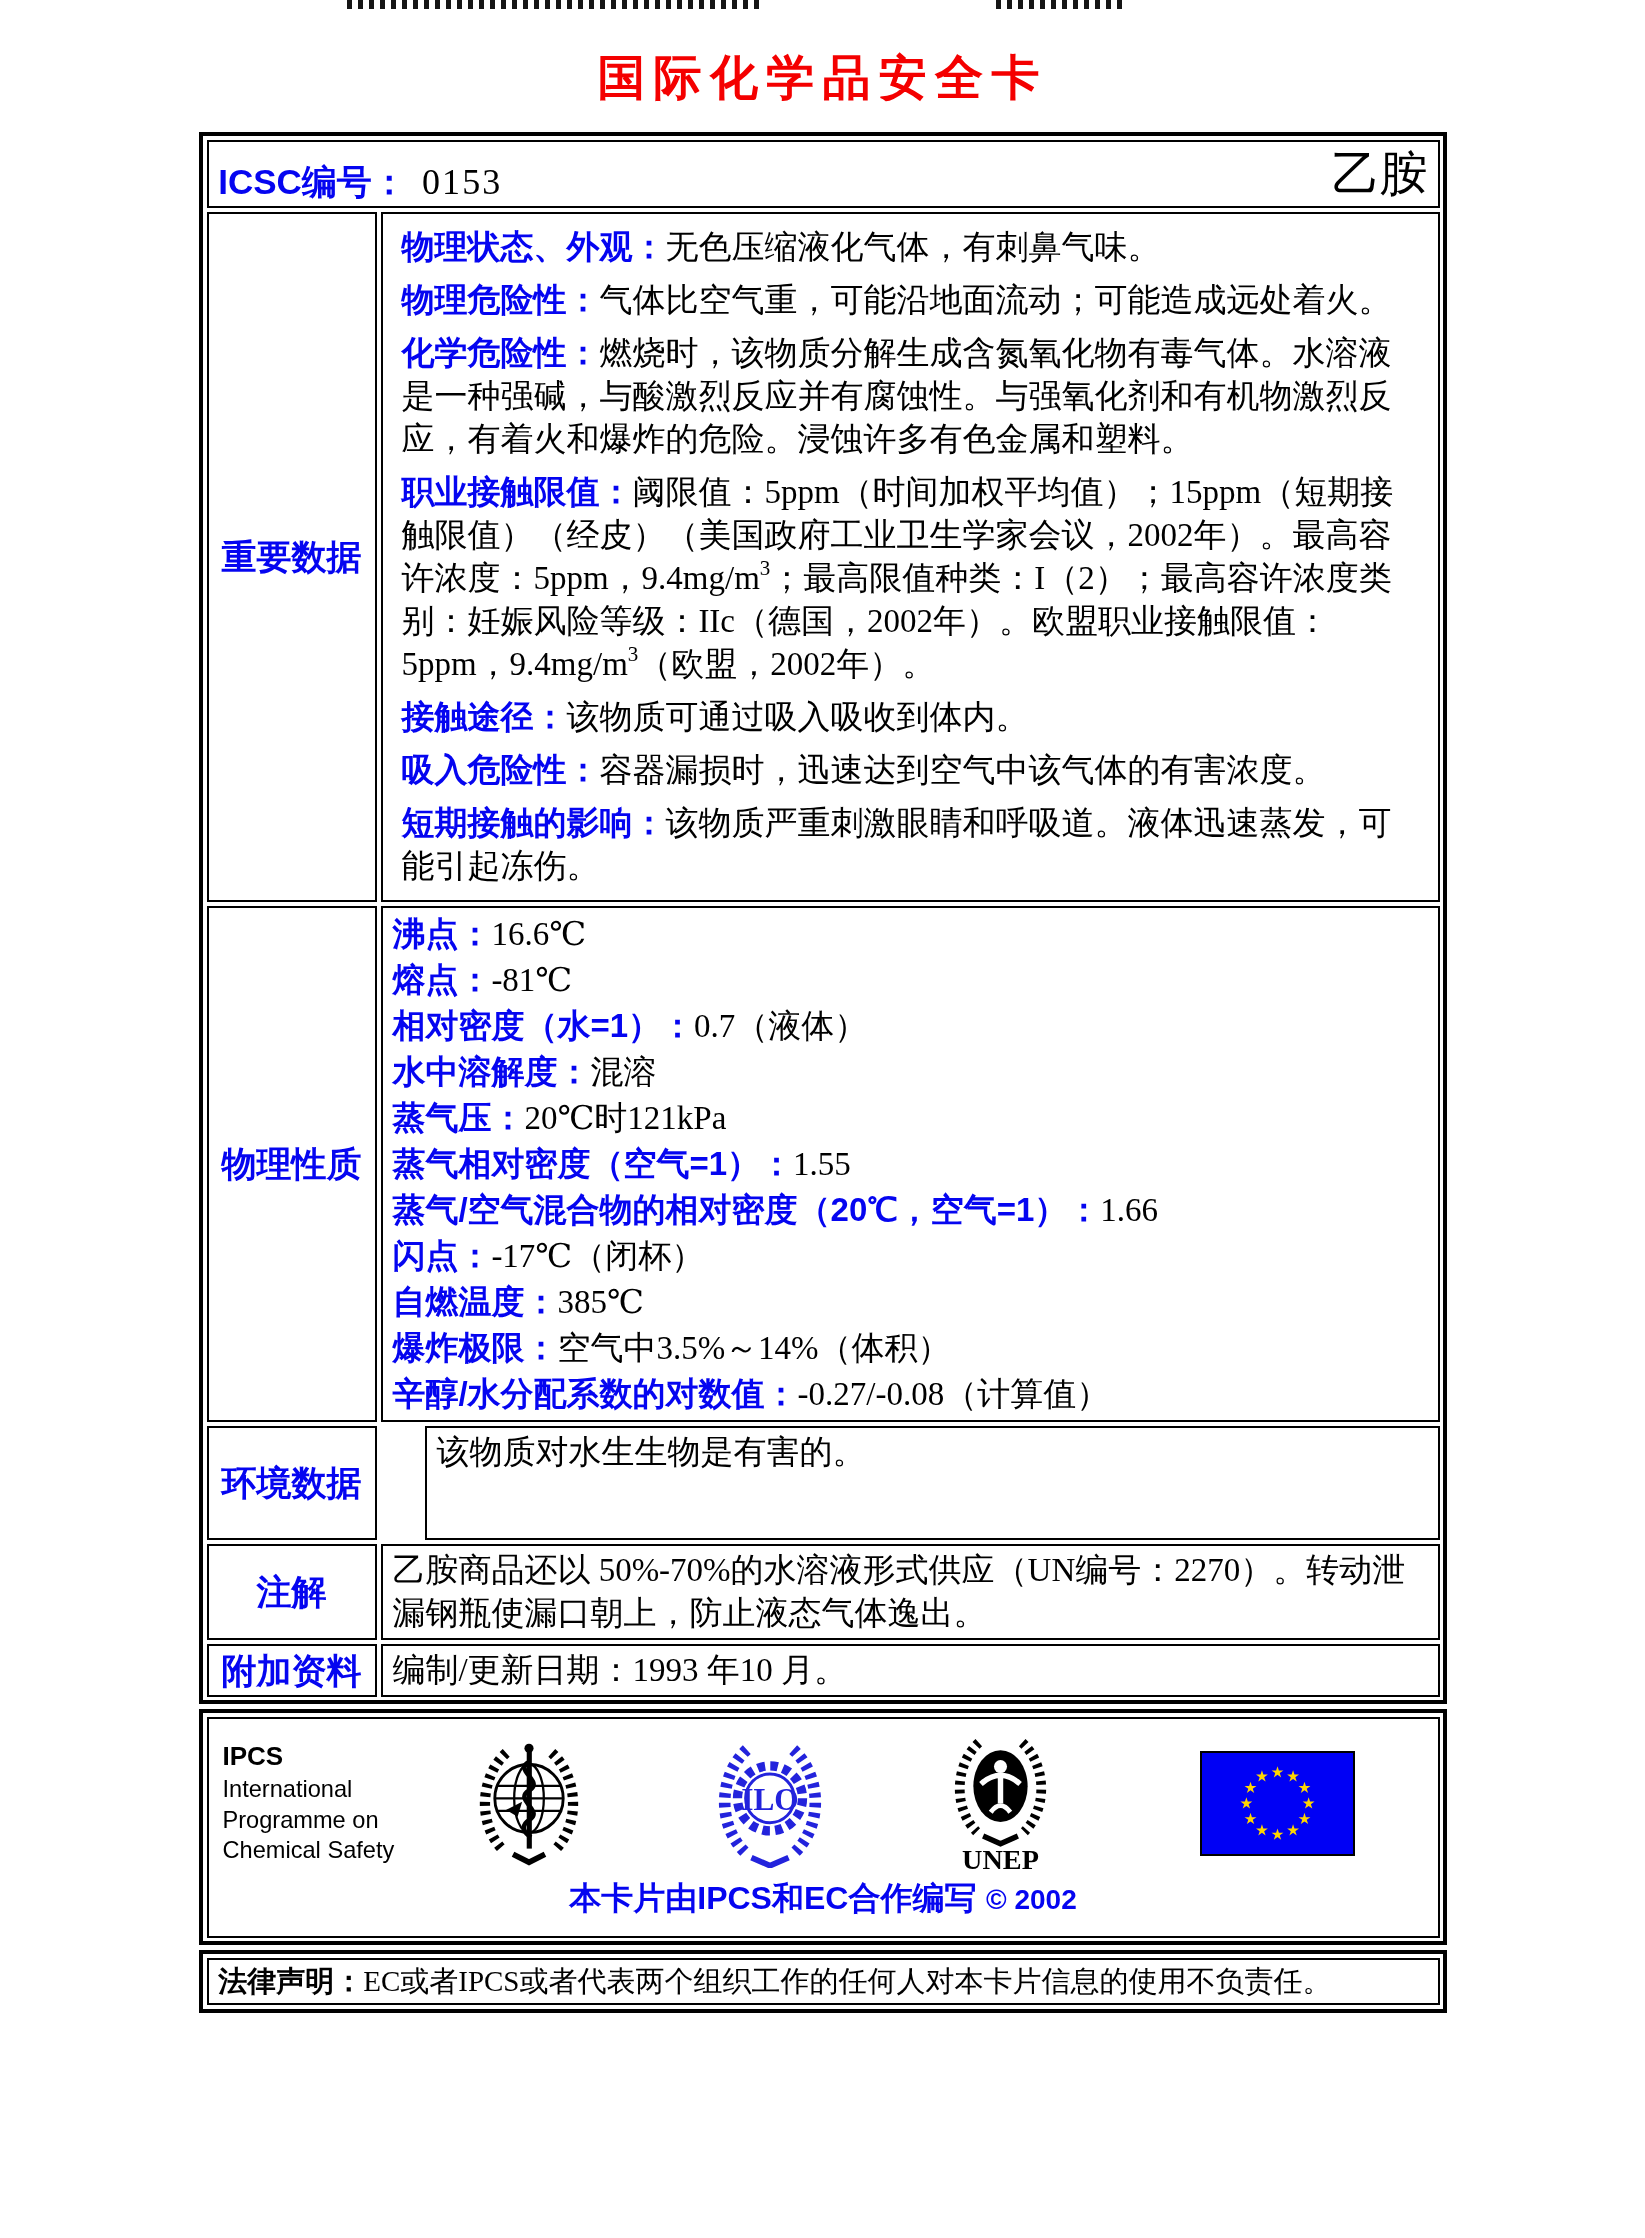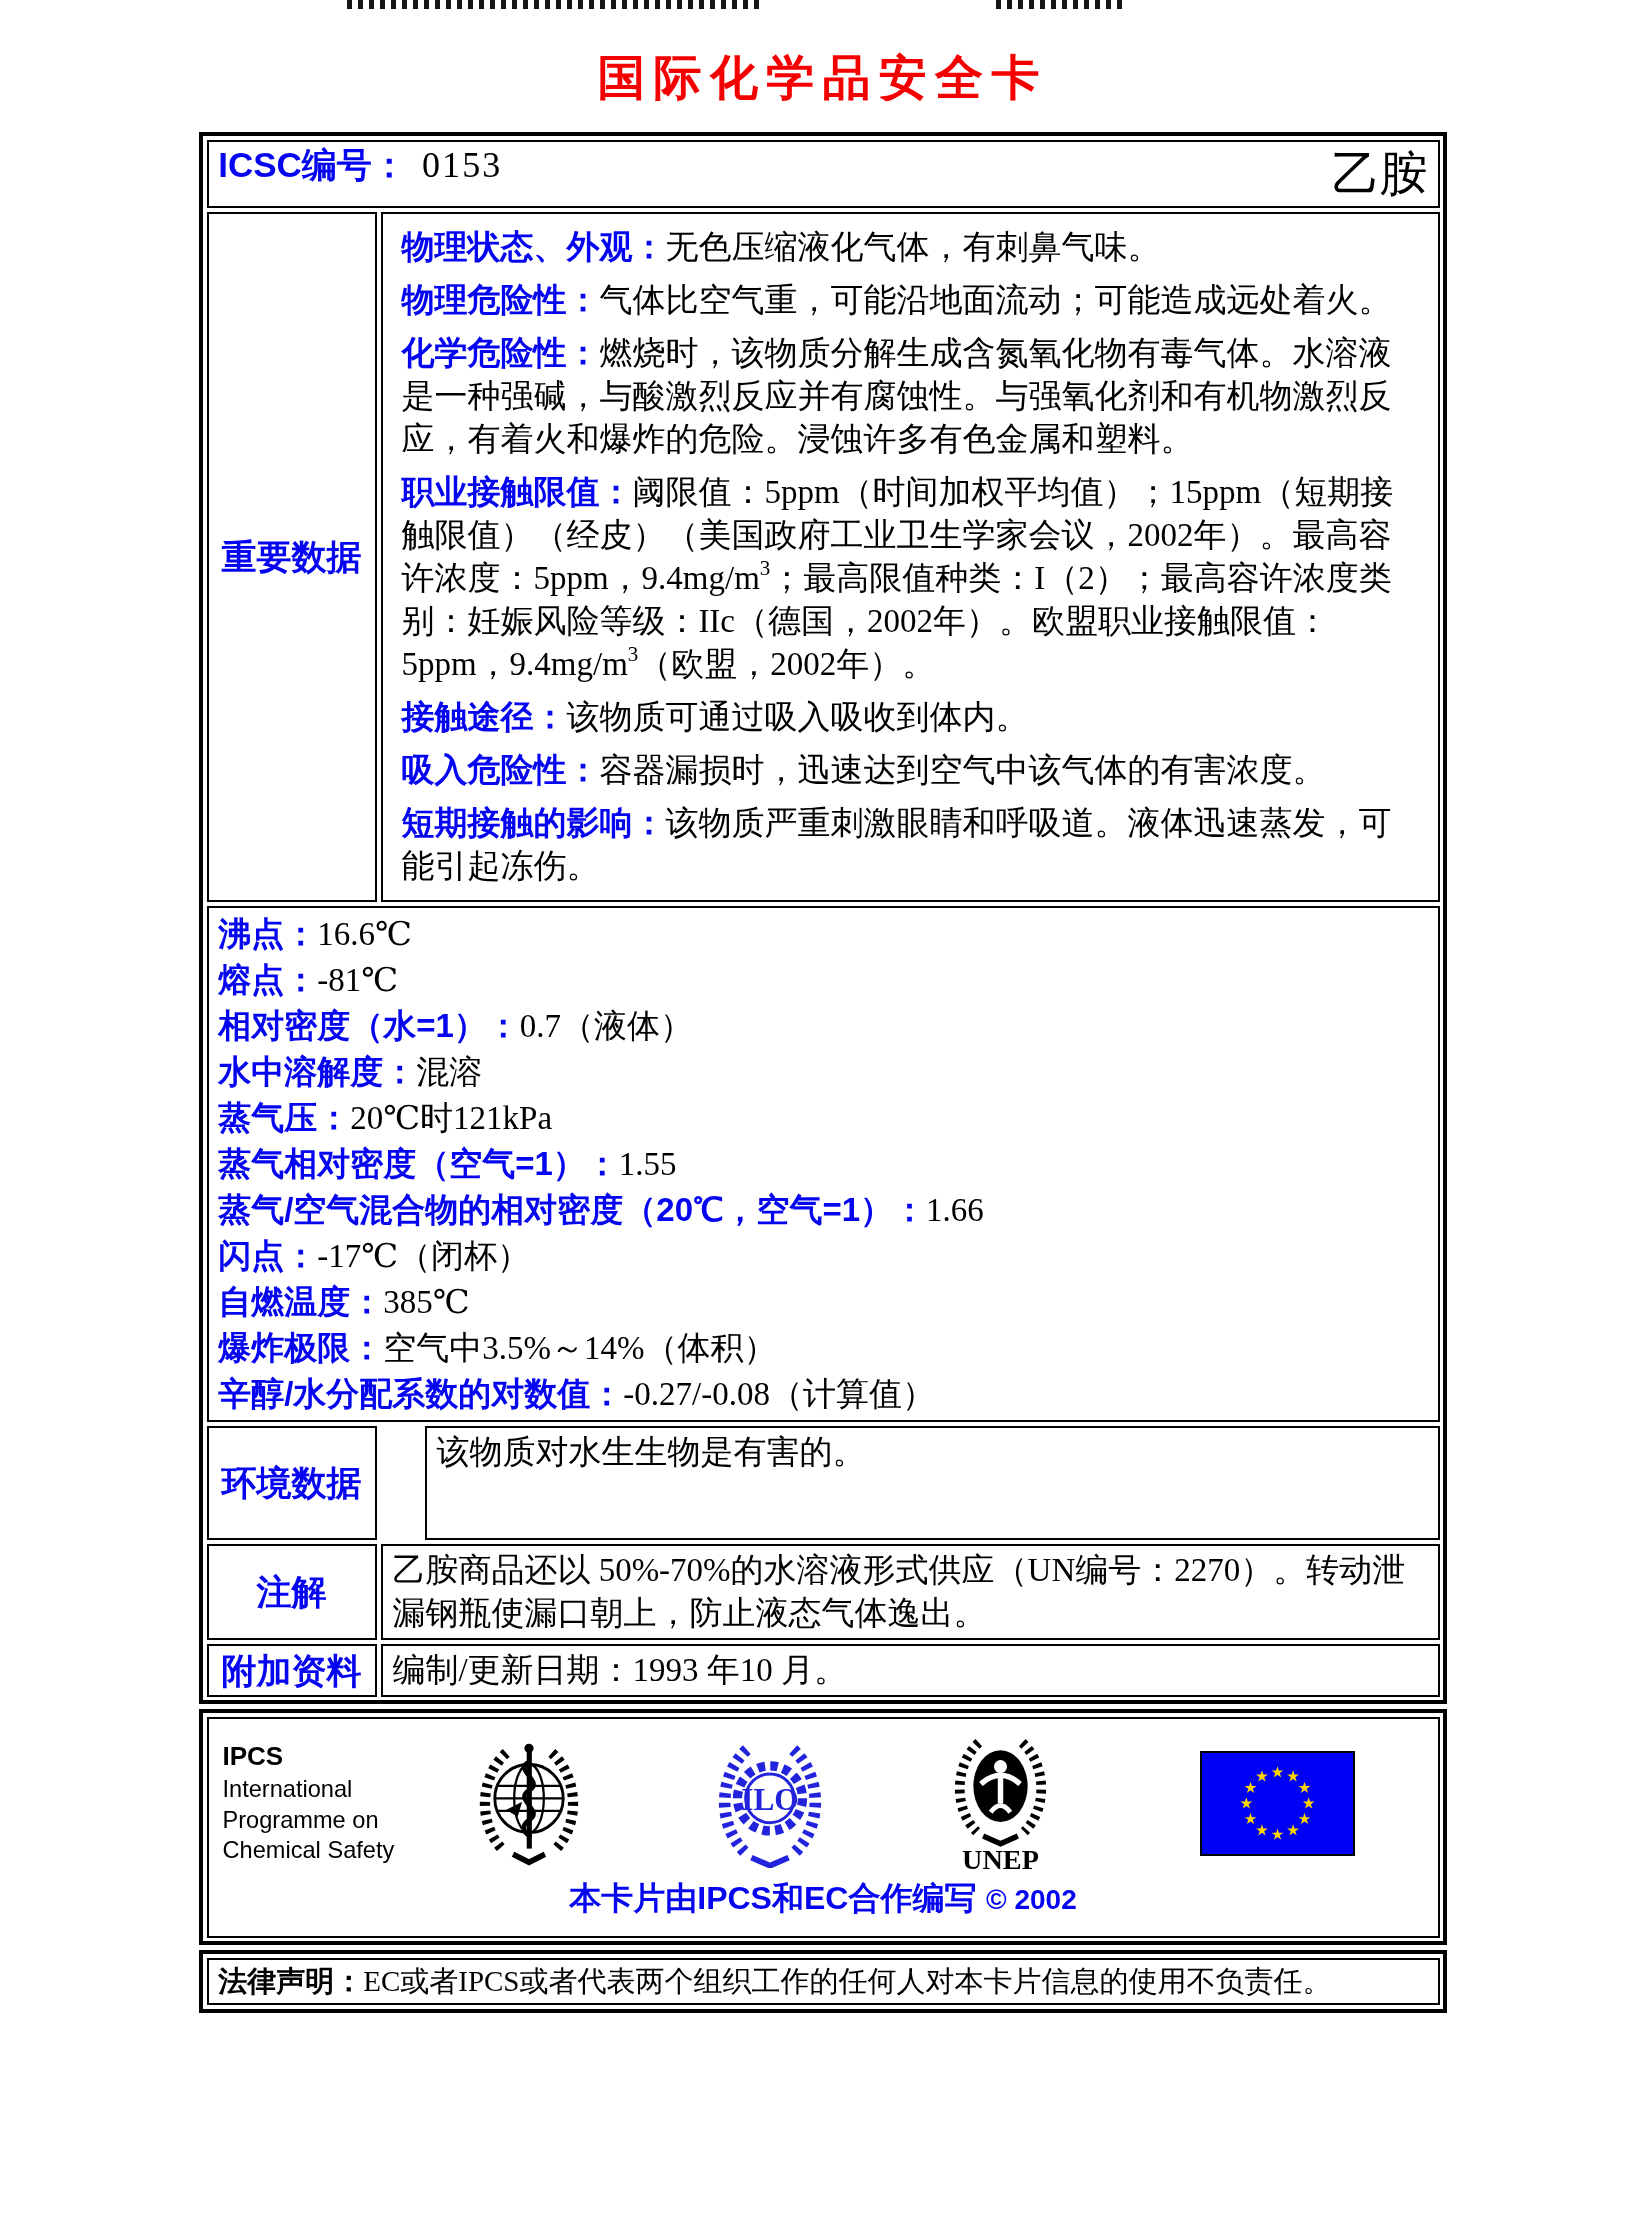--- a/index.html
+++ b/index.html
@@ -15,21 +15,21 @@
   .doc-title{position:absolute;top:46px;left:0;width:1645px;text-align:center;
         font-size:48px;font-weight:bold;letter-spacing:8.3px;color:var(--title_red);}
 
   .card{position:absolute;left:199px;top:132px;width:1248px;}
   .tbl{border:4.2px solid #000;padding:3.5px;box-sizing:border-box;background:#fff;}
   .tbl + .tbl{margin-top:4.9px;}
   .row{display:flex;gap:4.2px;margin-bottom:4.2px;}
   .row:last-child{margin-bottom:0;}
   .cell{border:2.1px solid #000;box-sizing:border-box;background:#fff;}
 
-  .header-cell{flex:1;display:flex;justify-content:space-between;align-items:flex-start;
+  .header-cell{flex:1;display:flex;justify-content:space-between;align-items:flex-end;
         min-height:61px;padding:0 9.7px;gap:20px;}
   .icsc-label{font-family:"Liberation Sans",sans-serif;font-weight:bold;font-size:35px;color:var(--accent);}
   .icsc-number{font-size:36px;letter-spacing:2.1px;margin-left:15.2px;}
   .substance-name{font-size:48px;margin-left:28px;}
 
   .label-cell{width:170px;flex:none;display:flex;align-items:center;justify-content:center;
         text-align:center;font-family:"Liberation Sans",sans-serif;font-weight:bold;
         font-size:35px;color:var(--accent);line-height:40px;}
   .content-cell{flex:1;padding:2.8px 9.7px;font-size:33px;line-height:43px;}
 
@@ -91,20 +91,21 @@
           <div class="para"><span class="blabel">物理危险性：</span><span>气体比空气重，可能沿地面流动；可能造成远处着火。</span></div>
           <div class="para"><span class="blabel">化学危险性：</span><span>燃烧时，该物质分解生成含氮氧化物有毒气体。水溶液是一种强碱，与酸激烈反应并有腐蚀性。与强氧化剂和有机物激烈反应，有着火和爆炸的危险。浸蚀许多有色金属和塑料。</span></div>
           <div class="para"><span class="blabel">职业接触限值：</span><span>阈限值：5ppm（时间加权平均值）；15ppm（短期接触限值）（经皮）（美国政府工业卫生学家会议，2002年）。最高容许浓度：5ppm，9.4mg/m<sup>3</sup>；最高限值种类：I（2）；最高容许浓度类别：妊娠风险等级：IIc（德国，2002年）。欧盟职业接触限值：5ppm，9.4mg/m<sup>3</sup>（欧盟，2002年）。</span></div>
           <div class="para"><span class="blabel">接触途径：</span><span>该物质可通过吸入吸收到体内。</span></div>
           <div class="para"><span class="blabel">吸入危险性：</span><span>容器漏损时，迅速达到空气中该气体的有害浓度。</span></div>
           <div class="para"><span class="blabel">短期接触的影响：</span><span>该物质严重刺激眼睛和呼吸道。液体迅速蒸发，可能引起冻伤。</span></div>
         </div>
       </div>
 
       <div class="row">
+        <div class="cell label-cell">物理性质</div>
         <div class="cell content-cell h-physical">
           <div class="prop"><span class="blabel">沸点：</span><span>16.6℃</span></div>
           <div class="prop"><span class="blabel">熔点：</span><span>-81℃</span></div>
           <div class="prop"><span class="blabel">相对密度（水=1）：</span><span>0.7（液体）</span></div>
           <div class="prop"><span class="blabel">水中溶解度：</span><span>混溶</span></div>
           <div class="prop"><span class="blabel">蒸气压：</span><span>20℃时121kPa</span></div>
           <div class="prop"><span class="blabel">蒸气相对密度（空气=1）：</span><span>1.55</span></div>
           <div class="prop"><span class="blabel">蒸气/空气混合物的相对密度（20℃，空气=1）：</span><span>1.66</span></div>
           <div class="prop"><span class="blabel">闪点：</span><span>-17℃（闭杯）</span></div>
           <div class="prop"><span class="blabel">自燃温度：</span><span>385℃</span></div>

